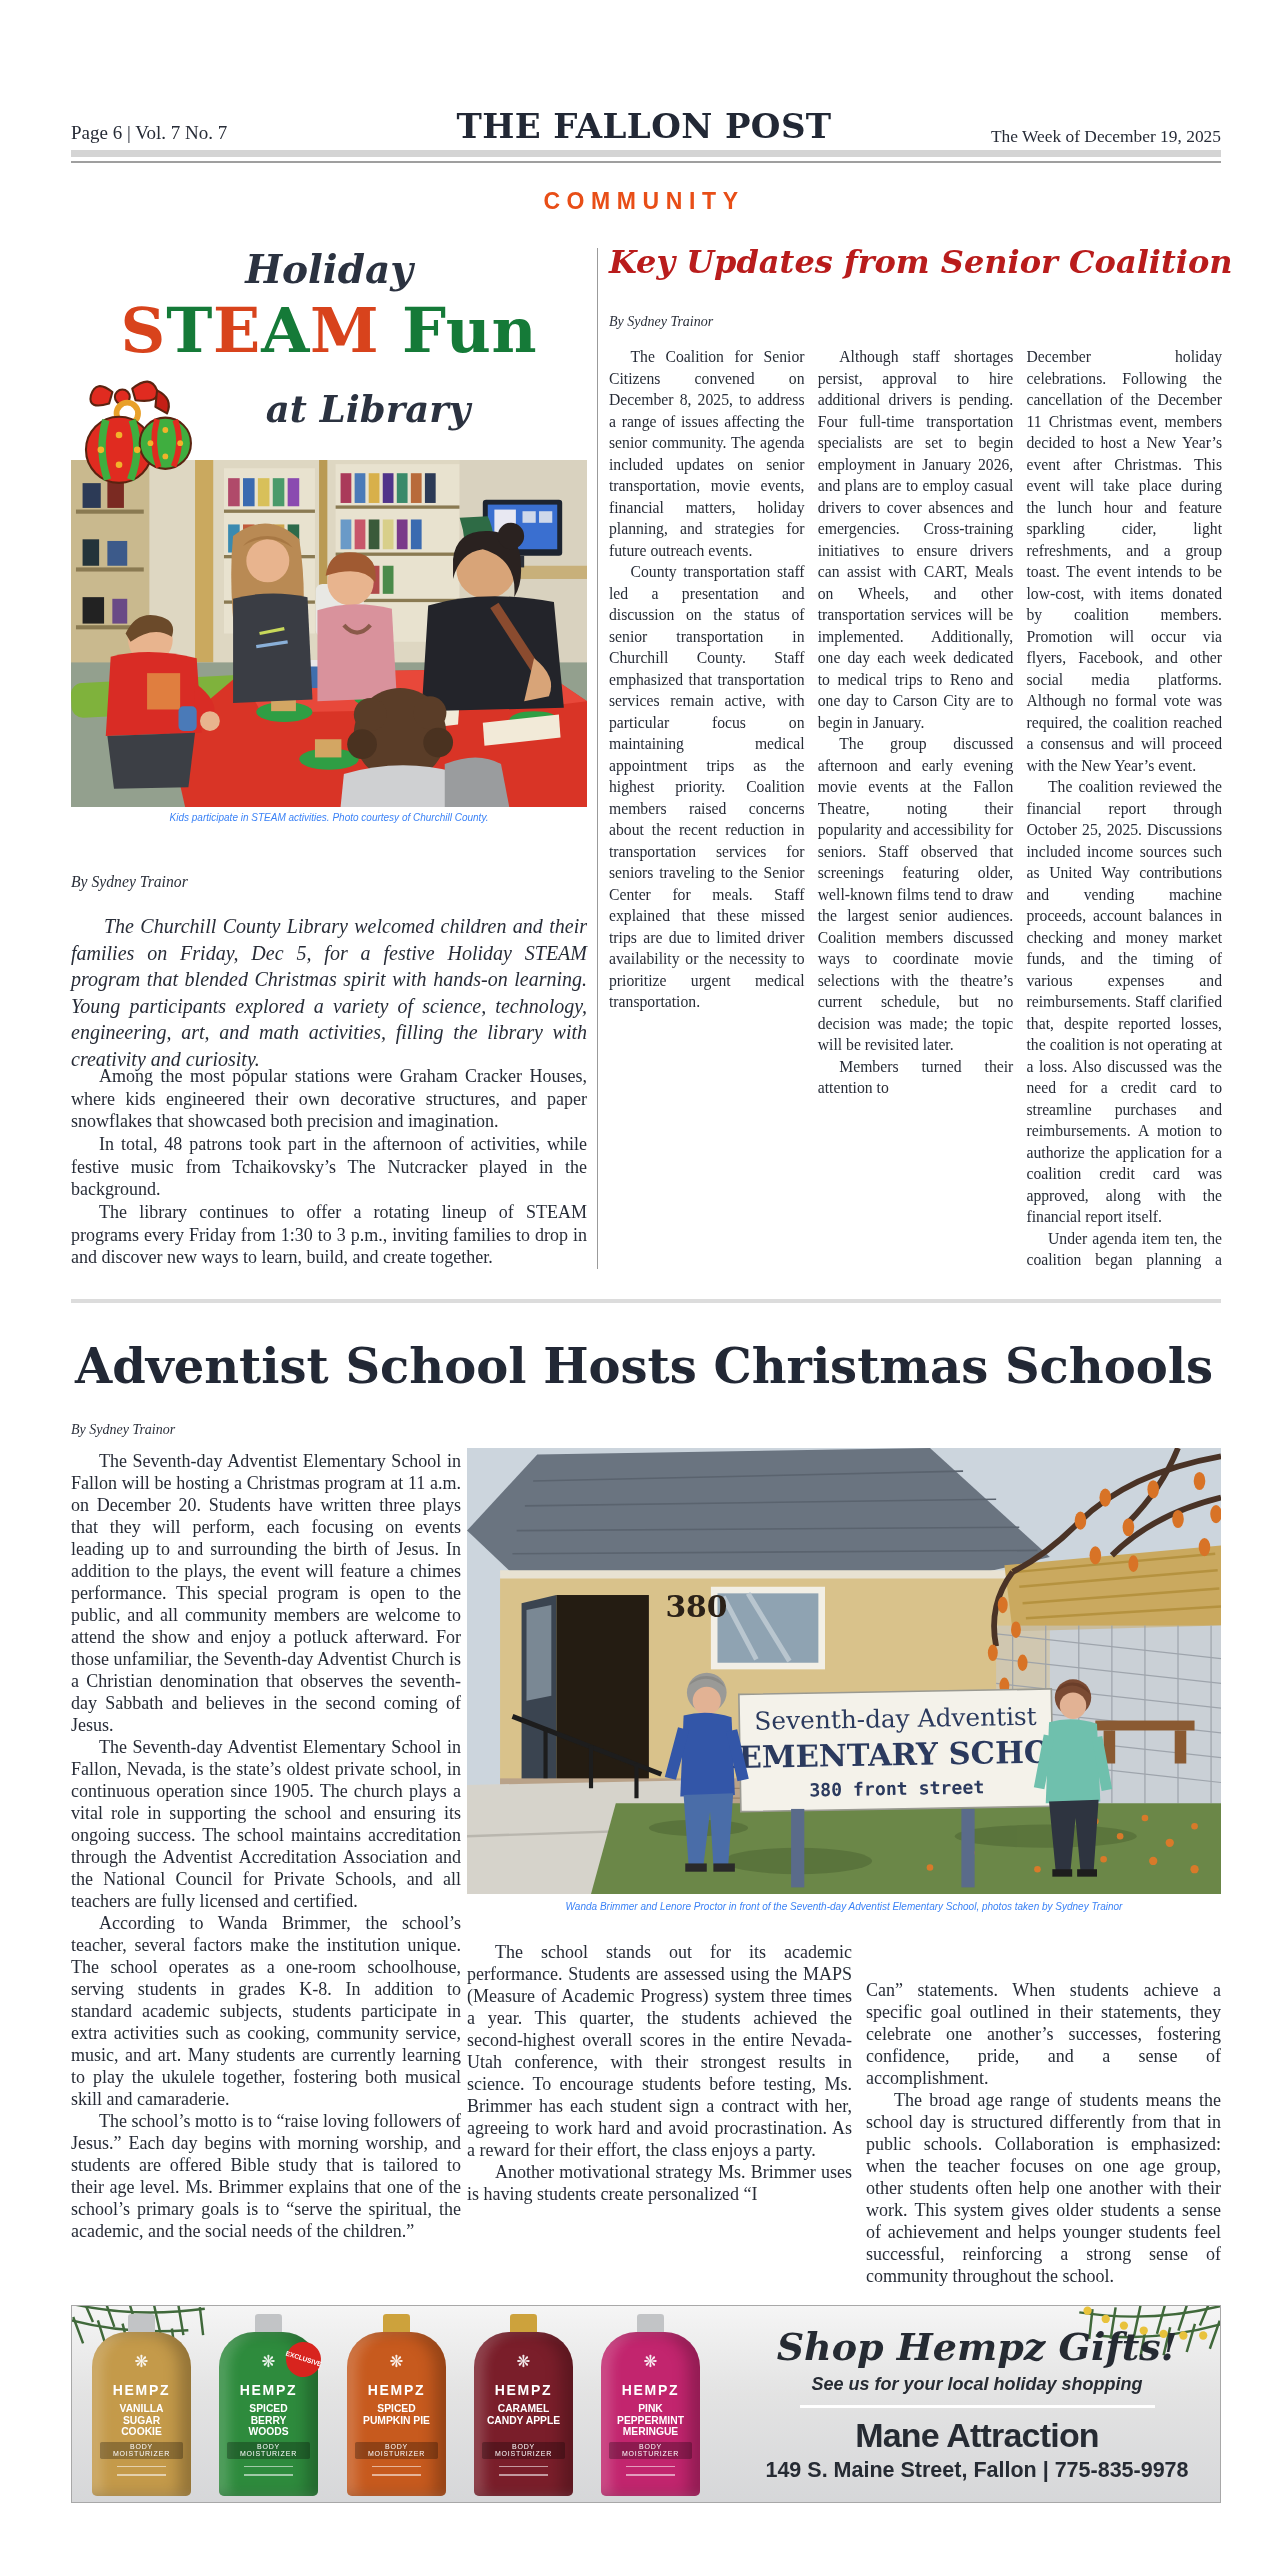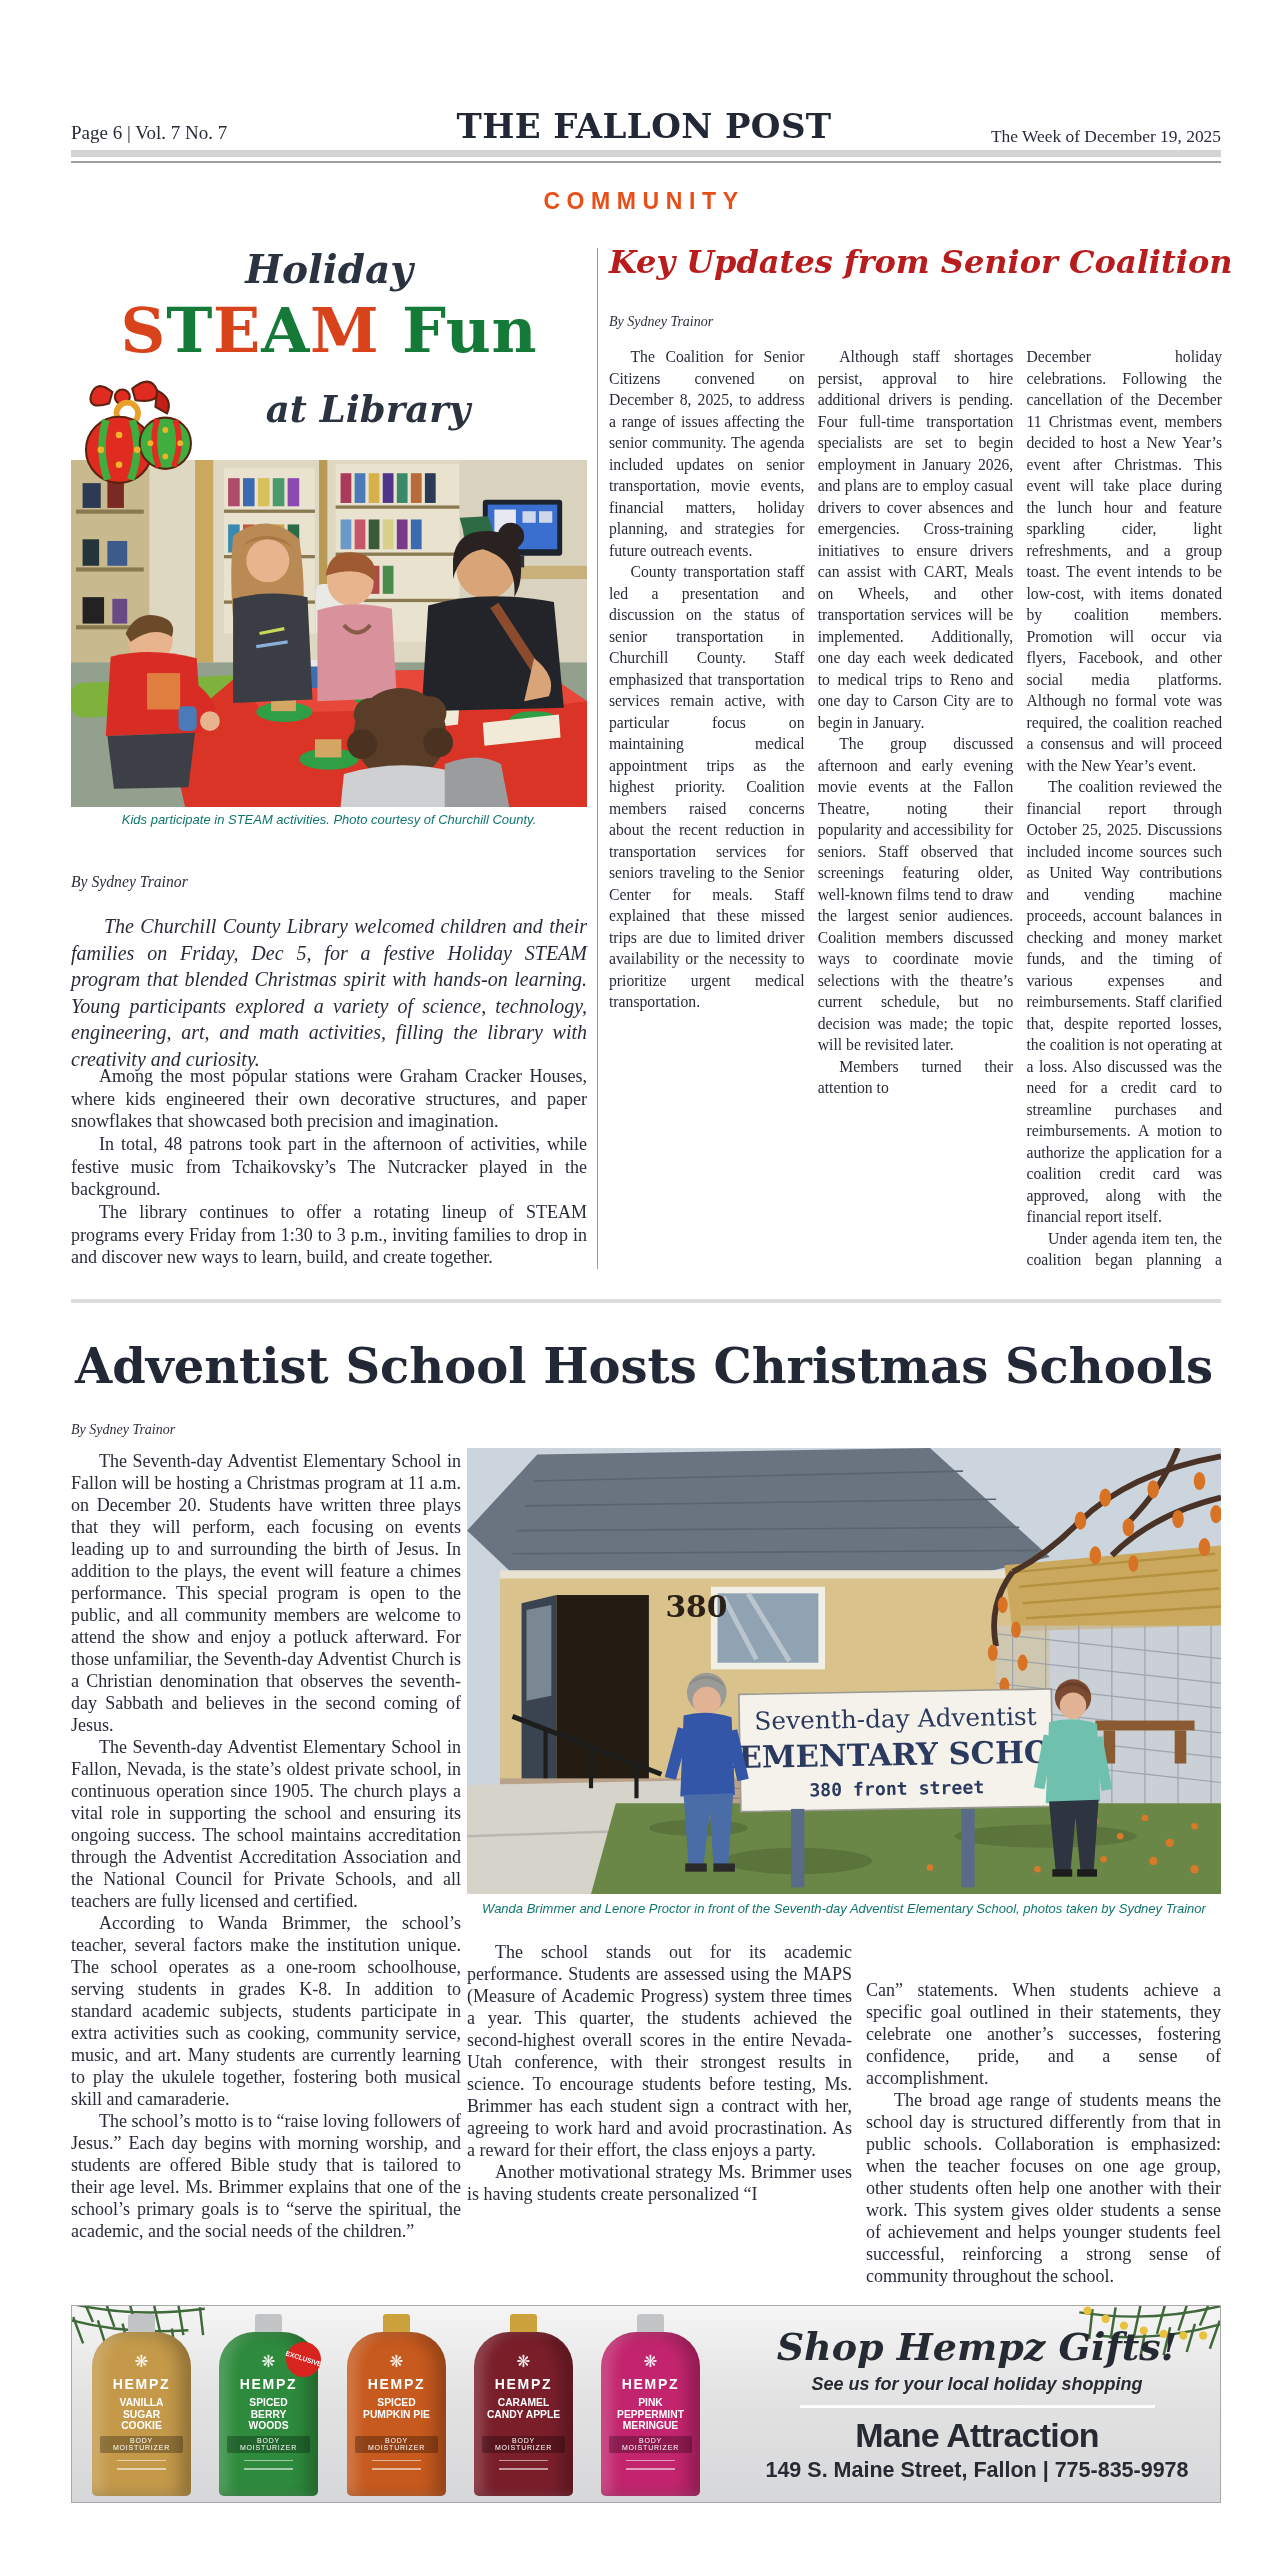--- a/index.html
+++ b/index.html
@@ -17,21 +17,21 @@
   .community{left:0;right:0;top:188px;text-align:center;font-family:"Liberation Sans",sans-serif;
              font-weight:bold;font-size:23px;letter-spacing:6.6px;}
 
   
   .holiday{left:71px;top:246px;width:516px;text-align:center;font-family:"DejaVu Serif",serif;
            font-style:italic;font-weight:bold;font-size:39px;color:#2b3240;}
   .steamfun{left:71px;top:294px;width:516px;text-align:center;font-family:"DejaVu Serif",serif;
             font-weight:bold;font-size:62px;letter-spacing:0.8px;}
   .atlibrary{left:149px;top:387px;width:438px;text-align:center;font-family:"DejaVu Serif",serif;
              font-style:italic;font-weight:bold;font-size:37px;color:#2b3240;}
-  .caption{font-family:"Liberation Sans",sans-serif;font-style:italic;font-size:13px;color:#0f766e;}
+  .caption{font-family:"Liberation Sans",sans-serif;font-style:italic;font-size:10px;color:#3b82f6;}
   .cap1{left:71px;top:812px;width:516px;text-align:center;}
   .byline{font-style:italic;font-size:15.7px;color:#2a2f3a;}
   .by1{left:71px;top:873px;}
   .lede{left:71px;top:913px;width:516px;font-style:italic;font-size:20px;line-height:1.33;
         text-align:justify;}
   .lede p{margin:0;text-indent:33px;}
   .steam-body{left:71px;top:1065px;width:516px;font-size:18px;line-height:1.26;text-align:justify;}
   p{margin:0;text-indent:28px;}
   .noindent{text-indent:0;}
 
@@ -67,21 +67,21 @@
   
   .ad{left:71px;top:2305px;width:1150px;height:198px;border:0.8px solid #a8a8a8;box-sizing:border-box;
       background:linear-gradient(180deg,#f5f5f5 0%,#e3e3e3 45%,#d6d7d9 100%);overflow:hidden;}
   .bottle{position:absolute;top:8.3px;width:109px;height:184px;}
   .bottle .cap{position:absolute;left:41px;top:0;width:26.5px;height:20px;border-radius:3.3px 3.3px 0 0;}
   .bottle .bod{position:absolute;left:5px;top:18px;width:99px;height:164px;border-radius:35px 35px 5px 5px;
                box-shadow:inset -11.6px 0 15px rgba(0,0,0,.25), inset 10px 0 11.6px rgba(255,255,255,.18);
                text-align:center;color:#fff;}
   .bottle .leaf{font-size:16.5px;margin-top:21.5px;opacity:.9;line-height:1;}
   .bottle .brand{font-family:"Liberation Sans",sans-serif;font-weight:bold;font-size:14px;
-                 letter-spacing:1.7px;margin-top:6px;}
+                 letter-spacing:1.7px;margin-top:12px;}
   .bottle .flavor{font-family:"Liberation Sans",sans-serif;font-weight:bold;font-size:10.3px;
                   line-height:1.1;margin:5px 11.6px 0 11.6px;min-height:35px;}
   .bottle .band{font-family:"Liberation Sans",sans-serif;font-size:7px;letter-spacing:0.8px;
                 background:rgba(0,0,0,.28);margin:3.3px 8.3px 0 8.3px;padding:1.7px 0;border-radius:1.7px;}
   .bottle .fine{height:1.7px;background:rgba(255,255,255,.55);margin:6.6px 25px 0 25px;}
   .badge{position:absolute;right:1.7px;top:28px;width:35px;height:35px;border-radius:50%;background:#d8241e;
          color:#fff;font-family:"Liberation Sans",sans-serif;font-weight:bold;font-size:6.6px;
          display:flex;align-items:center;justify-content:center;transform:rotate(18deg);
          text-align:center;line-height:1;}
   .ad-right{position:absolute;left:686px;top:18px;width:438px;text-align:center;color:#262b33;}

